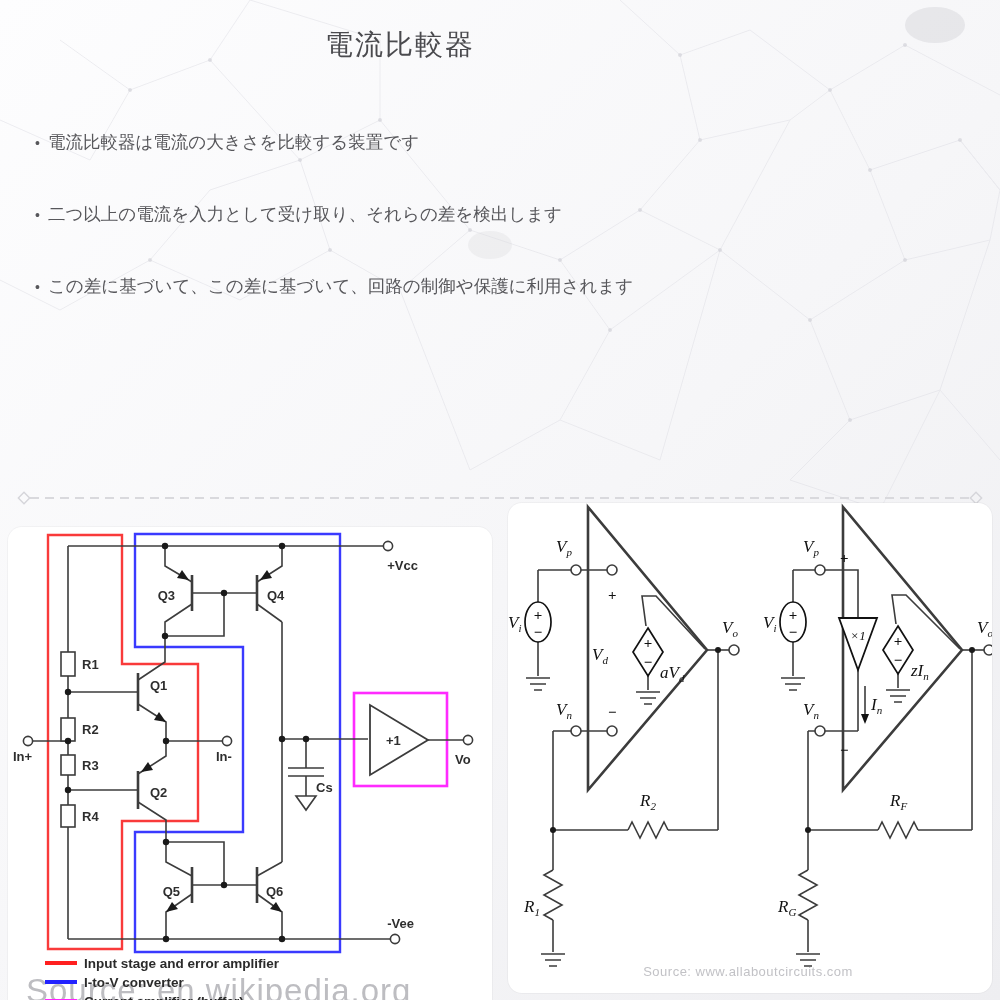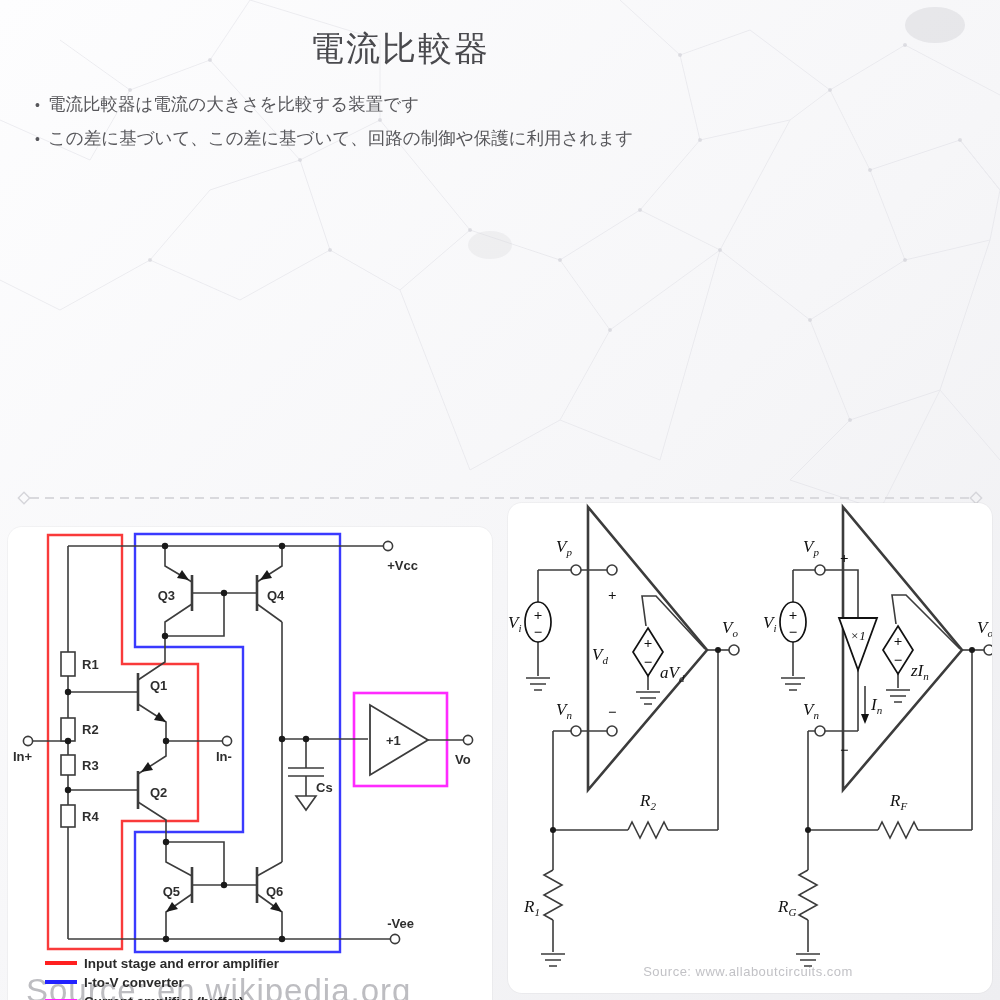--- a/index.html
+++ b/index.html
@@ -1,23 +1,23 @@
 <!DOCTYPE html>
 <html><head>
 <meta charset="utf-8">
 <style>
   html,body{margin:0;padding:0;}
   .slide{position:relative;width:1000px;height:1000px;overflow:hidden;
          background:linear-gradient(135deg,#fdfdfe 0%,#f6f6f8 55%,#eeeef1 100%);
          font-family:"Liberation Sans",sans-serif;}
   .mesh{position:absolute;left:0;top:0;pointer-events:none;}
   .title{position:absolute;left:0;top:26px;width:800px;text-align:center;
-         font-size:34px;color:#4a4a4e;letter-spacing:2px;}
+         font-size:28px;color:#4a4a4e;letter-spacing:2px;}
   .bullets{position:absolute;left:35px;top:88px;margin:0;padding:0;list-style:none;}
-  .bullets li{font-size:17.5px;color:#57575b;line-height:33px;white-space:nowrap;}
+  .bullets li{font-size:17.5px;color:#57575b;line-height:33px;white-space:nowrap;margin-top:38px;}
   .bullets .mark{margin-right:8px;font-size:14px;}
   .sep{position:absolute;left:0;top:490px;}
   .fig{position:absolute;margin:0;background:#ffffff;border-radius:14px;
        box-shadow:0 0 0 1px rgba(0,0,0,0.03);}
   .fig-left{left:8px;top:527px;width:484px;height:490px;}
   .fig-right{left:508px;top:503px;width:484px;height:490px;}
   .fig svg{display:block;}
   
   .wire{stroke:#3c3c3c;stroke-width:1.6;fill:none;}
   .thick{stroke-width:2.6;}
@@ -80,20 +80,21 @@
         <circle cx="210" cy="60" r="2"></circle>
     </g>
     <ellipse cx="935" cy="25" rx="30" ry="18" fill="#c9c9cf" opacity="0.35"></ellipse>
     <ellipse cx="490" cy="245" rx="22" ry="14" fill="#d6d6db" opacity="0.3"></ellipse>
   </svg>
 
   <div class="title">電流比較器</div>
 
   <ul class="bullets">
     <li><span class="mark">•</span><span>電流比較器は電流の大きさを比較する装置です</span></li>
+    <li><span class="mark">•</span><span>二つ以上の電流を入力として受け取り、それらの差を検出します</span></li>
     <li><span class="mark">•</span><span>この差に基づいて、この差に基づいて、回路の制御や保護に利用されます</span></li>
   </ul>
 
   <svg class="sep" width="1000" height="16">
     <line x1="30" y1="8" x2="970" y2="8" stroke="#d9d9dd" stroke-width="2" stroke-dasharray="9 6"></line>
     <rect x="20" y="4" width="8" height="8" transform="rotate(45 24 8)" fill="none" stroke="#d5d5da" stroke-width="1.4"></rect>
     <rect x="972" y="4" width="8" height="8" transform="rotate(45 976 8)" fill="none" stroke="#d5d5da" stroke-width="1.4"></rect>
   </svg>
 
   <figure class="fig fig-left">

